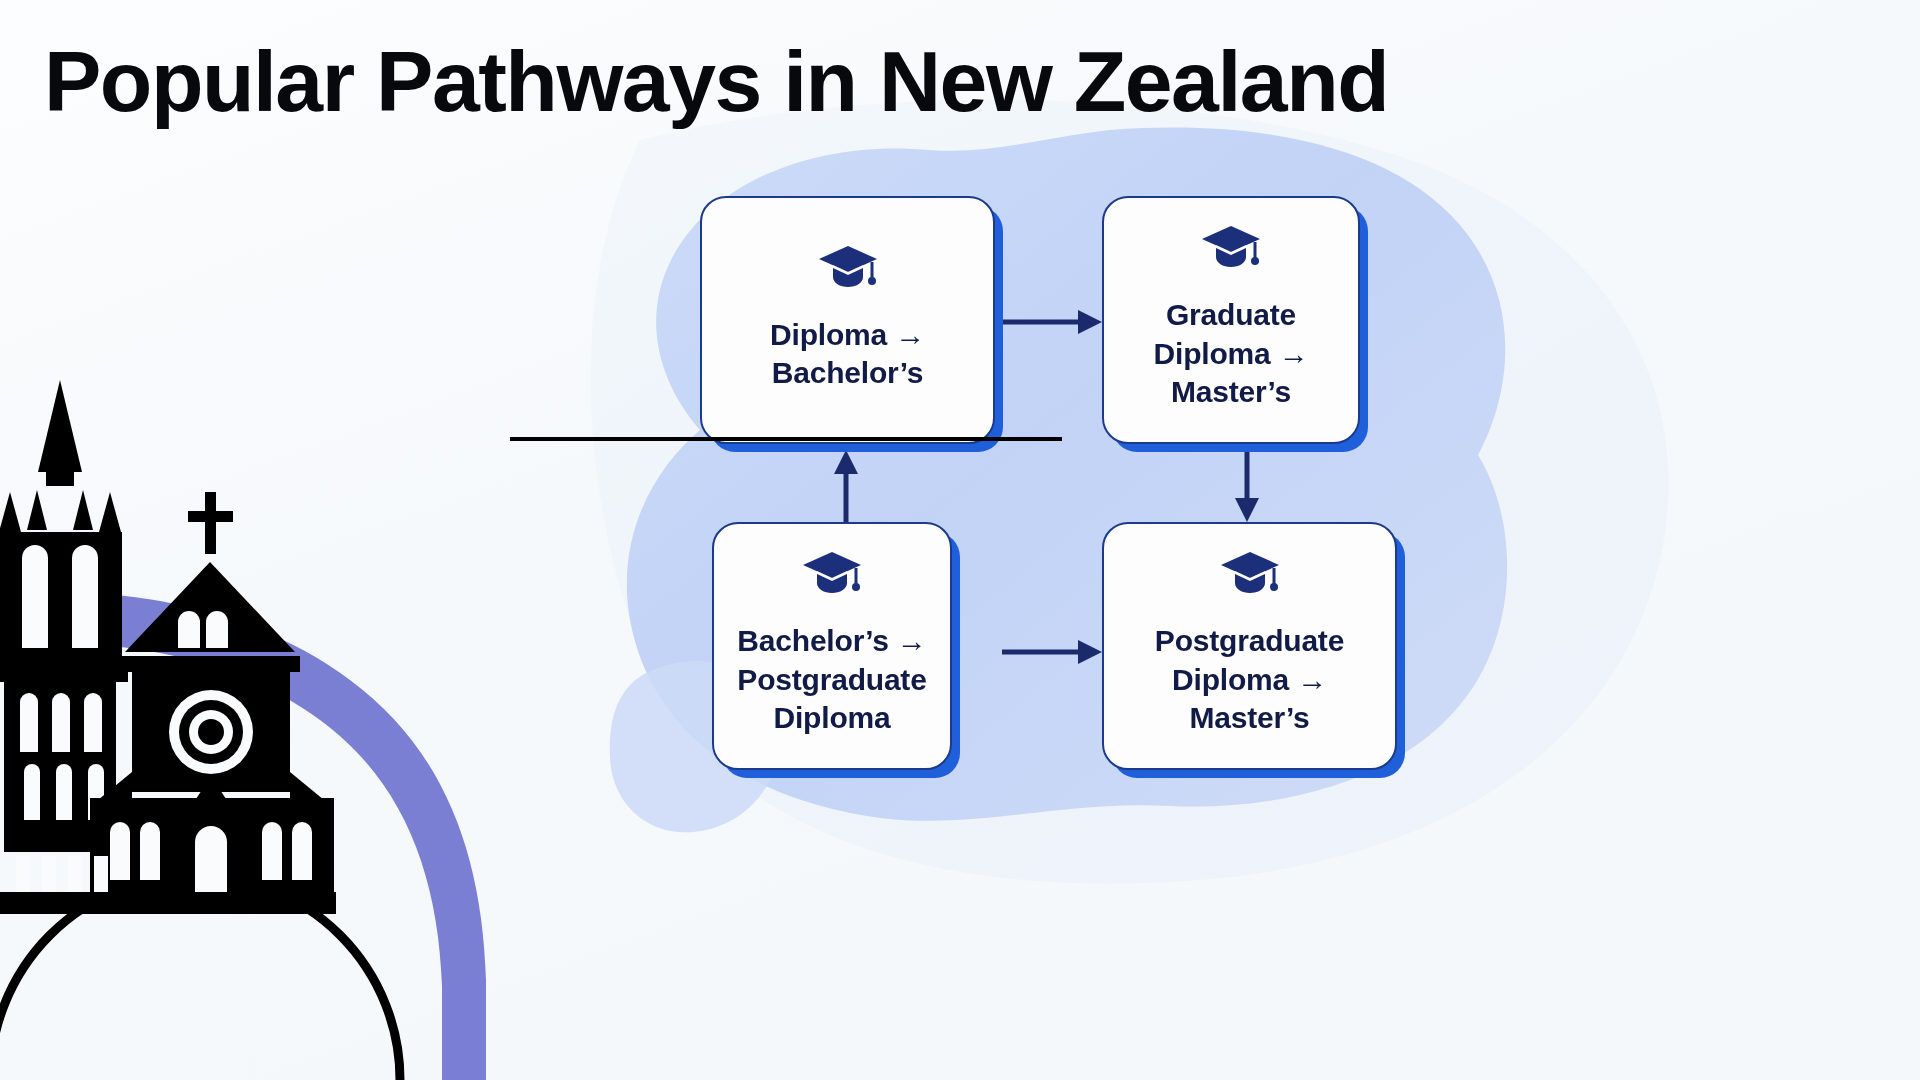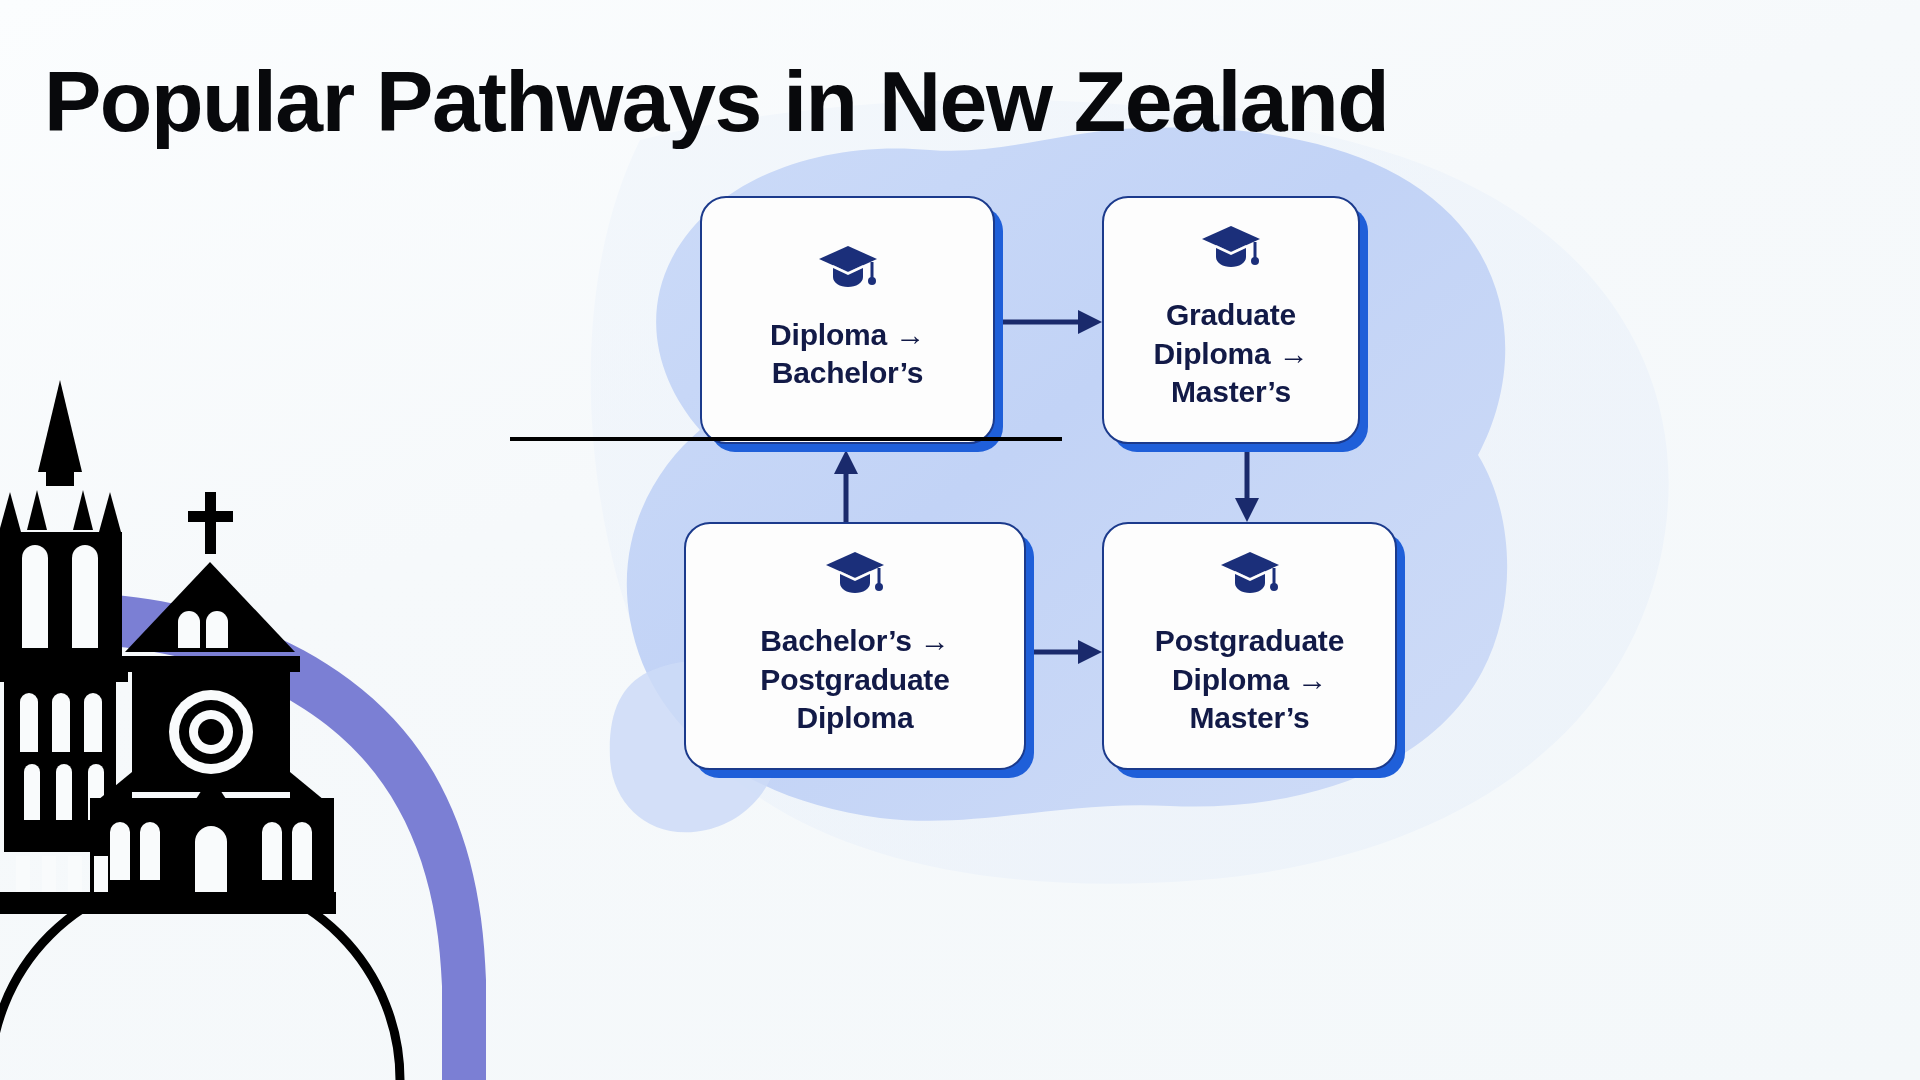--- a/index.html
+++ b/index.html
@@ -38,21 +38,20 @@
     left: 44px;
     top: 36px;
     width: 1860px;
     font-size: 86px;
     font-weight: 700;
     letter-spacing: -1.5px;
     color: #08090c;
     line-height: 1.06;
     white-space: nowrap;
     font-family: "Liberation Sans", sans-serif;
-    margin-top: 20px;
   }
 
   
   #illustration {
     position: absolute;
     left: -10px;
     top: 380px;
     width: 520px;
     height: 700px;
   }
@@ -90,21 +89,21 @@
     font-weight: 700;
     line-height: 1.28;
     letter-spacing: -0.2px;
     font-family: "Liberation Sans", sans-serif;
     white-space: pre-line;
   }
 
   
   #card-tl { left: 700px; top: 196px;  width: 295px; height: 248px; }
   #card-tr { left: 1102px; top: 196px; width: 258px; height: 248px; }
-  #card-bl { left: 684px; top: 522px;  width: 342px; height: 248px; }
+  #card-bl { left: 712px; top: 522px;  width: 240px; height: 248px; }
   #card-br { left: 1102px; top: 522px; width: 295px; height: 248px; }
 
   
   #divider-rule {
     position: absolute;
     left: 510px;
     top: 437px;
     width: 552px;
     height: 4px;
     background: #000000;

